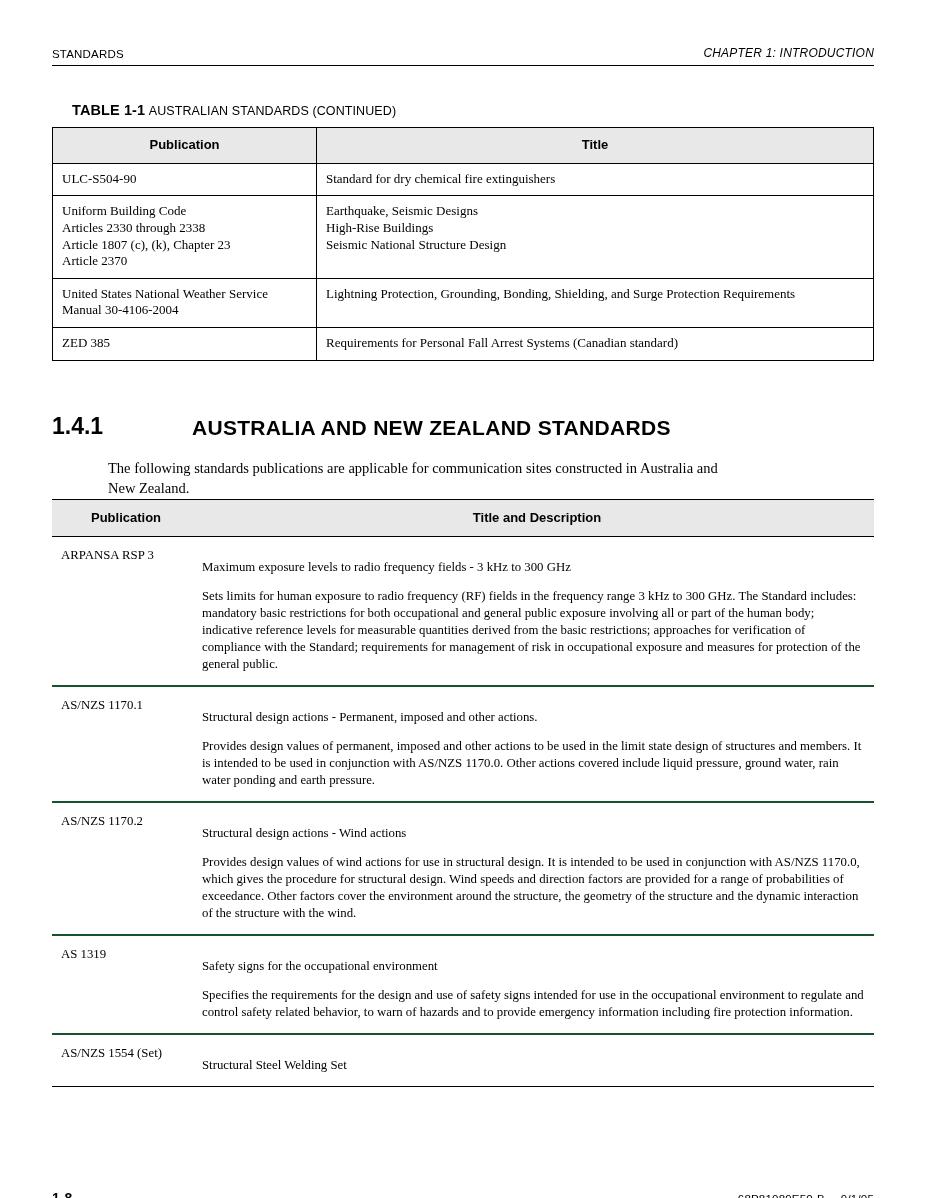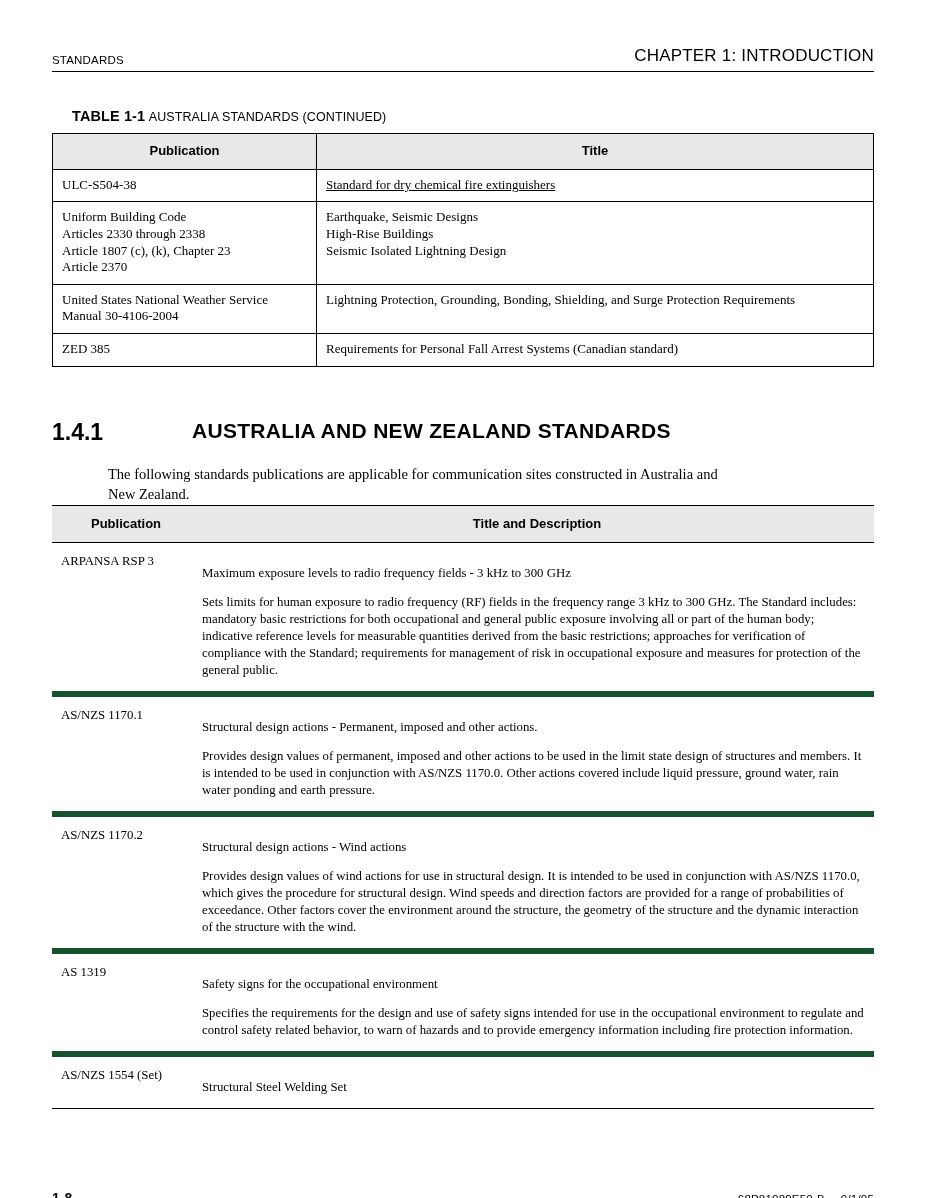--- a/index.html
+++ b/index.html
@@ -35,22 +35,23 @@
     border-bottom: 1.2px solid #000;
   }
   .smallcaps {
     font-variant: small-caps;
   }
   .hdr-left {
     font-size: 11.5px;
     letter-spacing: 0.2px;
   }
   .hdr-right {
-    font-size: 17px;
+    font-size: 12px;
     letter-spacing: 0.2px;
+    font-style: italic;
   }
 
   
   .table-caption {
     font-family: "Liberation Sans", sans-serif;
     font-size: 12.5px;
     margin-top: 36px;
     margin-bottom: 9px;
     letter-spacing: 0.1px;
   }
@@ -81,21 +82,21 @@
     font-size: 13px;
     font-weight: bold;
     padding: 9px 6px 9px 6px;
   }
   table.t1 col.c1 { width: 264px; }
 
   
   .section {
     margin-top: 52px;
     display: flex;
-    align-items: flex-start;
+    align-items: flex-end;
   }
   .section-num {
     font-family: "Liberation Sans", sans-serif;
     font-weight: bold;
     font-size: 23px;
     width: 140px;
     flex: 0 0 140px;
   }
   .section-title {
     font-family: "Liberation Sans", sans-serif;
@@ -126,21 +127,21 @@
     font-weight: bold;
     text-align: center;
     padding: 10px 4px 11px 4px;
     border-top: 1.2px solid #000;
     border-bottom: 1.2px solid #000;
   }
   table.t2 td {
     vertical-align: top;
     padding: 10px 10px 12px 2px;
     line-height: 1.33;
-    border-bottom: 6px solid #14532d;
+    border-bottom: 2px solid #14532d;
   }
   table.t2 td.pub {
     padding-left: 9px;
     white-space: nowrap;
   }
   table.t2 td p { margin: 12px 0 9px 0; }
   table.t2 td p:last-child { margin-bottom: 0; }
   table.t2 tr:last-child td { border-bottom: 1.2px solid #000; }
 
   
@@ -170,47 +171,47 @@
 
 <div class="page">
 
   <div class="running-header">
     <div class="hdr-left smallcaps">STANDARDS</div>
     <div class="hdr-right smallcaps">CHAPTER 1: INTRODUCTION</div>
   </div>
 
   <div class="table-caption">
     <span class="tbl-num smallcaps caption-cap">TABLE 1-1</span>
-    <span class="smallcaps">AUSTRALIA STANDARDS (CONTINUED)</span>
+    <span class="smallcaps">AUSTRALIAN STANDARDS (CONTINUED)</span>
   </div>
 
   <table class="doc-table t1">
     <colgroup>
         <col class="c1">
         <col>
       </colgroup>
     <thead>
       <tr>
         <th>Publication</th>
         <th>Title</th>
       </tr>
     </thead>
     <tbody id="t1-body">
         <tr>
-          <td style="white-space: pre-line;">ULC-S504-38</td>
-          <td style="white-space: pre-line; text-decoration: underline;">Standard for dry chemical fire extinguishers</td>
+          <td style="white-space: pre-line;">ULC-S504-90</td>
+          <td style="white-space: pre-line;">Standard for dry chemical fire extinguishers</td>
         </tr>
         <tr>
           <td style="white-space: pre-line;">Uniform Building Code
 Articles 2330 through 2338
 Article 1807 (c), (k), Chapter 23
 Article 2370</td>
           <td style="white-space: pre-line;">Earthquake, Seismic Designs
 High-Rise Buildings
-Seismic Isolated Lightning Design</td>
+Seismic National Structure Design</td>
         </tr>
         <tr>
           <td style="white-space: pre-line;">United States National Weather Service
 Manual 30-4106-2004</td>
           <td style="white-space: pre-line;">Lightning Protection, Grounding, Bonding, Shielding, and Surge Protection Requirements</td>
         </tr>
         <tr>
           <td style="white-space: pre-line;">ZED 385</td>
           <td style="white-space: pre-line;">Requirements for Personal Fall Arrest Systems (Canadian standard)</td>
         </tr>

